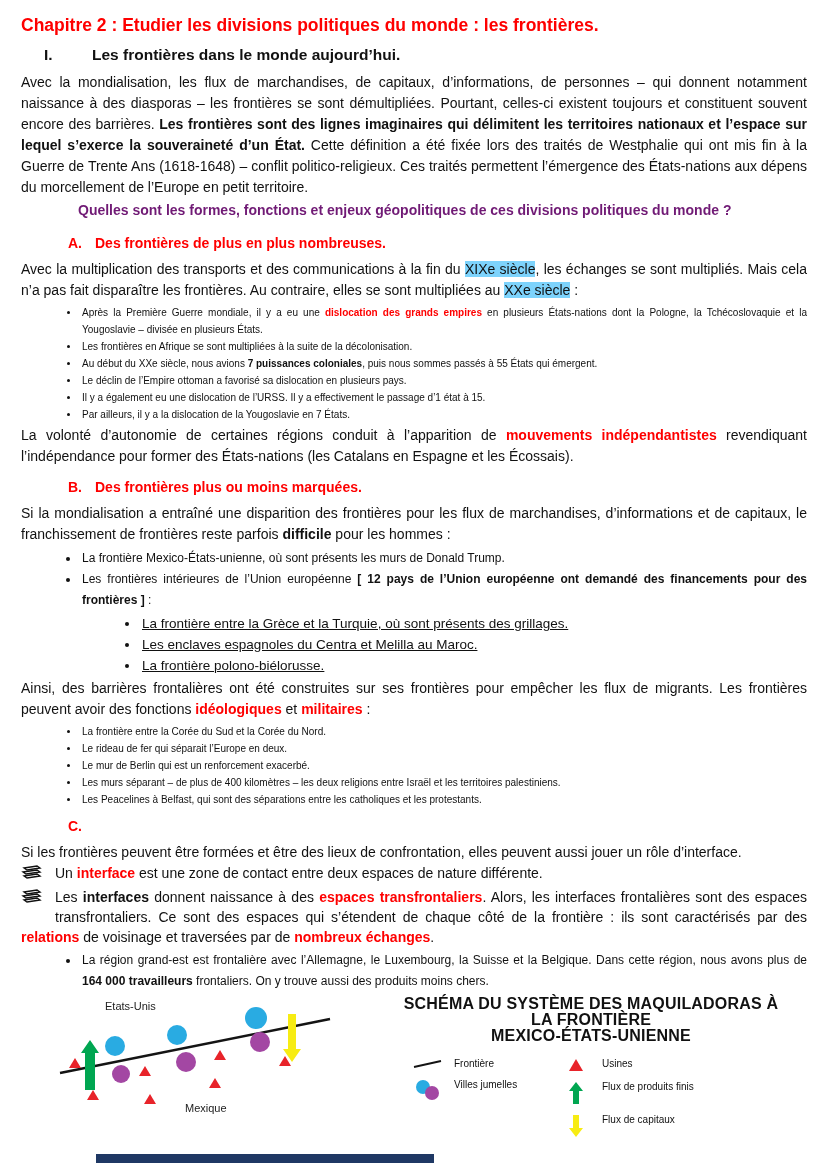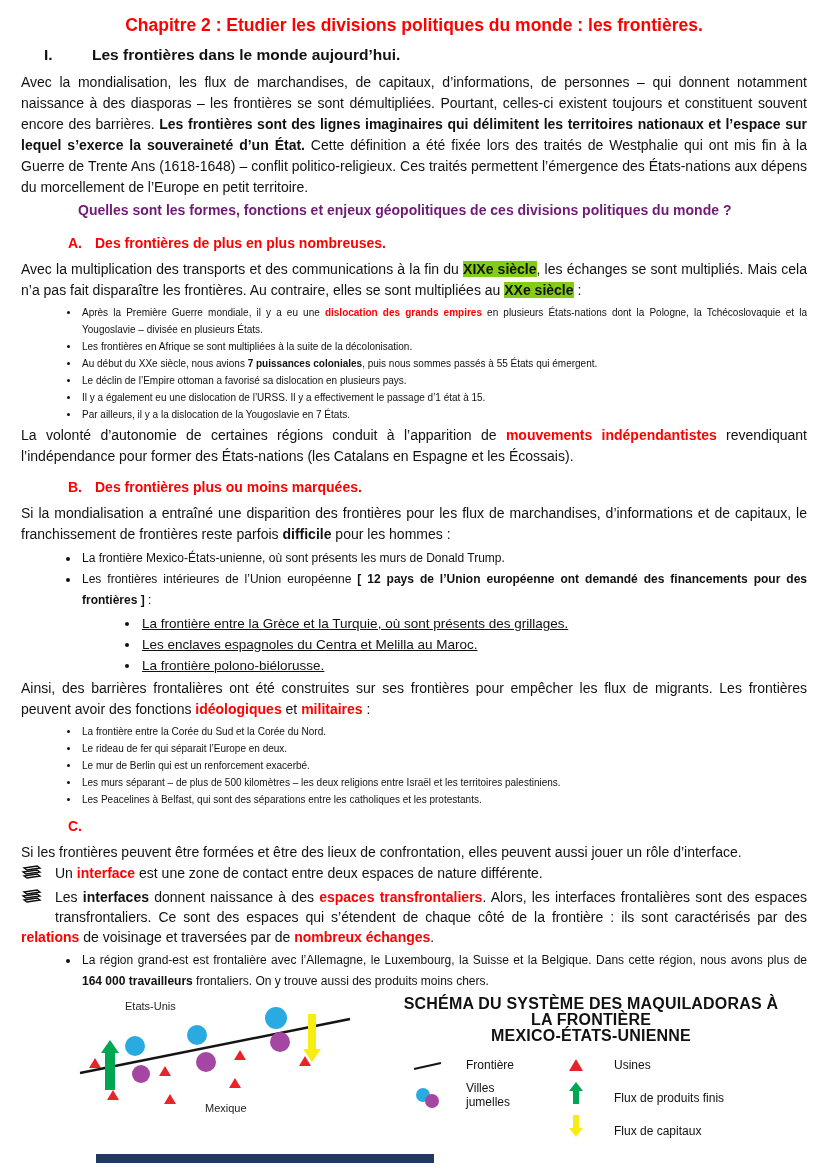--- a/index.html
+++ b/index.html
@@ -8,21 +8,21 @@
     width:828px;height:1169px;
     box-sizing:border-box;
     padding:14px 21px 0 21px;
     background:#fff;
     overflow:hidden;
     font-family:"Liberation Sans",sans-serif;
     color:#111;
   }
   .doc-title{
     margin:0 0 8px 0;
-    text-align:center;
+    text-align:left;
     color:#fe0000;
     font-size:17.5px;
     font-weight:700;
     line-height:1.3;
   }
   .h1-row{
     display:flex;
     padding-left:23px;
     margin:0 0 6px 0;
     font-size:15.5px;
@@ -57,40 +57,40 @@
   .h2-row.mt-c{margin-top:8px;}
   .h2-num{width:27px;flex:0 0 27px;}
   ul.blist{margin:3px 0 2px 0;padding-left:59px;list-style:disc;}
   ul.blist li{text-align:justify;padding-left:2px;}
   ul.small li{font-size:10px;line-height:17px;}
   ul.mid li{font-size:12px;line-height:21px;}
   ul.sub{padding-left:119px;margin:0 0 2px 0;}
   ul.sub li{font-size:13.5px;line-height:21px;text-decoration:underline;}
   .b{font-weight:700;}
   .r{color:#fe0000;font-weight:700;}
-  .hl{background:#84cc16;font-weight:700;}
+  .hl{background:#7dd3fc;font-weight:400;}
   .def-row{margin:0 0 2px 0;}
   .def-row::after{content:"";display:block;clear:both;}
   .book-wrap{
     float:left;
     width:34px;
     padding-top:2px;
   }
   .def-text{
     margin:0;
     font-size:14px;
     line-height:20px;
     text-align:justify;
   }
   .diagram{
     position:relative;
     height:152px;
     margin-top:4px;
   }
-  .schema{position:absolute;left:44px;top:0;}
+  .schema{position:absolute;left:24px;top:0;}
   .schema svg text{font-size:11px;fill:#222;font-family:"Liberation Sans",sans-serif;}
   .legend-block{
     position:absolute;
     left:370px;top:0;
     width:400px;
   }
   .legend-title{
     text-align:center;
     font-weight:700;
     font-size:16px;
@@ -99,24 +99,24 @@
   }
   .legend-cols{
     display:flex;
     gap:18px;
     padding-left:20px;
     margin-top:14px;
   }
   .legend-col1{width:130px;flex:0 0 130px;}
   .legend-item{
     display:flex;
-    align-items:flex-end;
-    gap:21px;
+    align-items:flex-start;
+    gap:9px;
     margin-bottom:9px;
-    font-size:12px;
+    font-size:10px;
   }
   .legend-item .sym{display:inline-flex;align-items:center;justify-content:center;width:34px;flex:0 0 34px;}
   .cutoff-bar{
     position:absolute;
     left:96px;top:1154px;
     width:338px;height:9px;
     background:#1f3864;
   }
 </style>
 </head>
@@ -170,21 +170,21 @@
     <li><span>Les enclaves espagnoles du Centra et Melilla au Maroc.</span></li>
     <li><span>La frontière polono-biélorusse.</span></li>
   </ul>
 
   <p class="body-p"><span>Ainsi, des barrières frontalières ont été construites sur ses frontières pour empêcher les flux de migrants. Les frontières peuvent avoir des fonctions </span><span class="r">idéologiques</span><span> et </span><span class="r">militaires</span><span> :</span></p>
 
   <ul class="blist small">
     <li><span>La frontière entre la Corée du Sud et la Corée du Nord.</span></li>
     <li><span>Le rideau de fer qui séparait l’Europe en deux.</span></li>
     <li><span>Le mur de Berlin qui est un renforcement exacerbé.</span></li>
-    <li><span>Les murs séparant – de plus de 500 kilomètres – les deux religions entre Israël et les territoires palestiniens.</span></li>
+    <li><span>Les murs séparant – de plus de 400 kilomètres – les deux religions entre Israël et les territoires palestiniens.</span></li>
     <li><span>Les Peacelines à Belfast, qui sont des séparations entre les catholiques et les protestants.</span></li>
   </ul>
 
   <div class="h2-row mt-c">
     <span class="h2-num">C.</span>
   </div>
 
   <p class="body-p"><span>Si les frontières peuvent être formées et être des lieux de confrontation, elles peuvent aussi jouer un rôle d’interface.</span></p>
 
   <div class="def-row">

